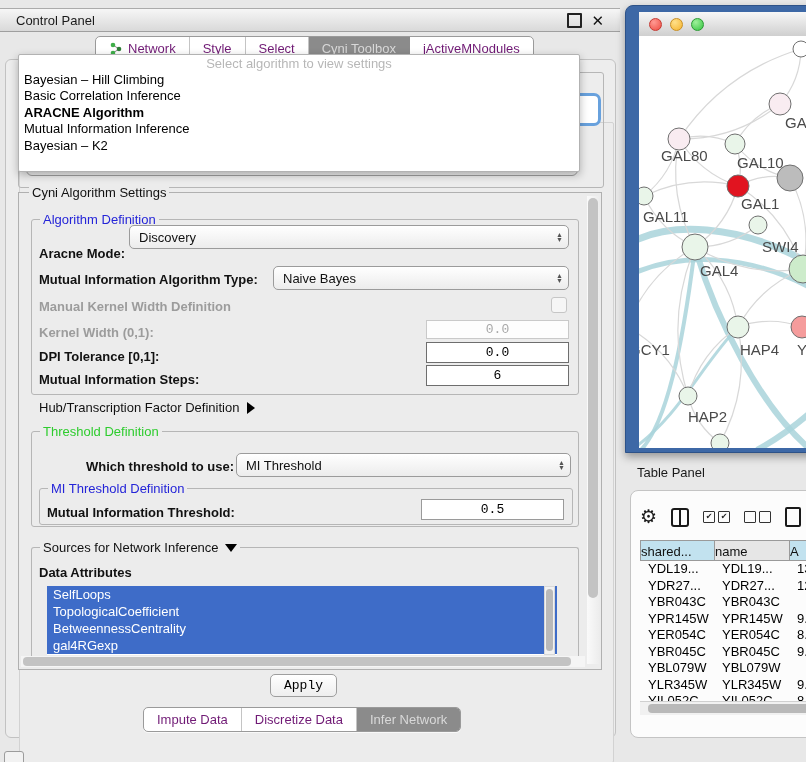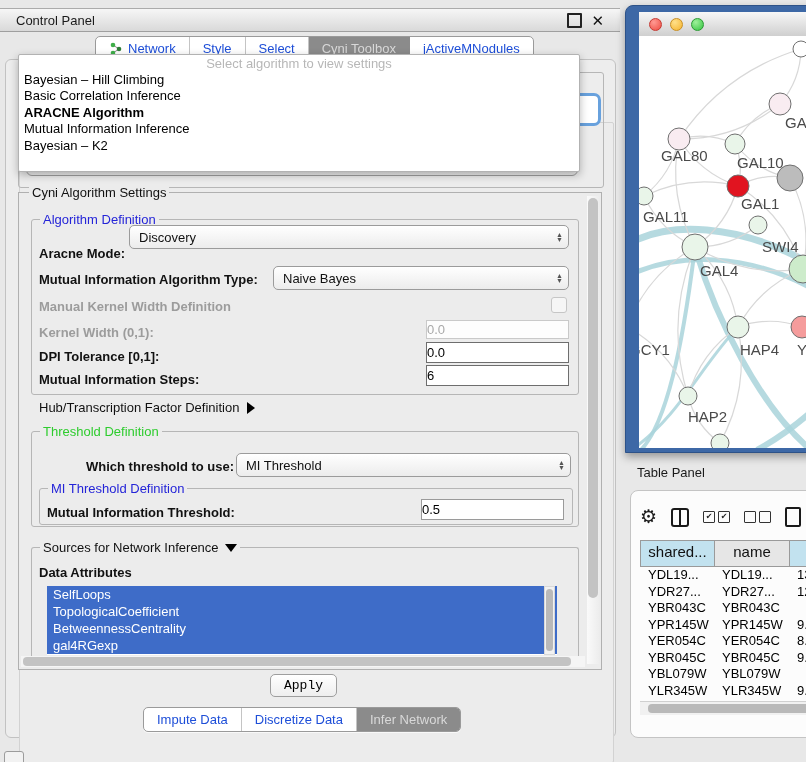--- a/index.html
+++ b/index.html
@@ -11,21 +11,21 @@
   
   #titlebar{position:absolute;left:0;top:8px;width:620px;height:24px;
     background:linear-gradient(#f6f6f6,#d9d9d9);border-top:1px solid #ababab;border-bottom:1px solid #9f9f9f;
     display:flex;align-items:center;padding:0 16px;box-sizing:border-box}
   #titlebar .ttl{font-size:13px;color:#1a1a1a}
   #titlebar .winbtns{margin-left:auto;display:flex;align-items:center;gap:9px}
   .floatbox{width:11px;height:11px;border:2px solid #222;border-radius:1px}
   .closex{font-size:15px;font-weight:bold;color:#111;line-height:11px}
 
   .segbar{position:absolute;display:flex;background:#fff;border:1px solid #9a9a9a;border-radius:5px;overflow:hidden;height:23px;box-shadow:0 1px 0 rgba(255,255,255,.7)}
-  .seg{display:flex;align-items:center;gap:5px;padding:0 13px;font-size:13px;color:#1d4ed8;border-right:1px solid #c4c4c4;white-space:nowrap}
+  .seg{display:flex;align-items:center;gap:5px;padding:0 13px;font-size:13px;color:#701a75;border-right:1px solid #c4c4c4;white-space:nowrap}
   .seg:last-child{border-right:none}
   .seg.sel{background:#8b8b8b;color:#d9d9d9;border-right-color:#8b8b8b}
   #top-tabs{left:95px;top:36px}
   #bottom-tabs{left:143px;top:707px}
 
   #panel-outer{position:absolute;left:5px;top:59px;width:609px;height:677px;background:#ededed;
     border:1px solid #c2c2c2;border-radius:6px}
   #panel-inner{position:absolute;left:13px;top:62px;width:593px;height:639px;border:1px solid #d2d2d2;border-radius:2px;background:#ececec}
 
   
@@ -47,22 +47,22 @@
   .group{position:absolute;border:1px solid #b6b6b6;border-radius:3px}
   .blue{color:#2424d8}.green{color:#2ecc2e}
   .lbl{position:absolute;font-weight:bold;font-size:13px;white-space:nowrap}
   .lbl.dis{color:#9c9c9c}
   .plain{font-weight:normal}
 
   .combo{position:absolute;height:24px;border:1px solid #9b9b9b;border-radius:5px;background:linear-gradient(#fff,#ececec);
     display:flex;align-items:center;font-size:13px;padding-left:9px;box-sizing:border-box;box-shadow:inset 0 1px 0 #fff}
   .stp{margin-left:auto;margin-right:5px;display:flex;flex-direction:column;align-items:center;color:#555;font-size:7px;line-height:5.5px}
 
-  .fld{position:absolute;height:19px;border:1px solid #9a9a9a;background:#fff;font-size:13px;text-align:left;
-    padding:0 0;font-family:Liberation Sans, sans-serif;box-sizing:border-box;color:#000}
+  .fld{position:absolute;height:19px;border:1px solid #9a9a9a;background:#fff;font-size:13px;text-align:center;
+    padding:0 14px;font-family:Liberation Mono, monospace;box-sizing:border-box;color:#000}
   .fld.strong{border:1.5px solid #6e6e6e;height:21px}
   .fld.dis{border:1px solid #c9c9c9;color:#a9a9a9;background:#fdfdfd}
   .cbx-dis{position:absolute;width:14px;height:14px;border:1px solid #c6c6c6;border-radius:3px;background:#f6f6f6}
 
   .tri-r{display:inline-block;width:0;height:0;border-left:8px solid #000;border-top:6px solid transparent;border-bottom:6px solid transparent;margin-left:8px;vertical-align:-2px}
   .tri-d{display:inline-block;width:0;height:0;border-top:8px solid #000;border-left:6px solid transparent;border-right:6px solid transparent;margin-left:6px;vertical-align:0px}
 
   #attr-list{position:absolute;left:46px;top:585px;width:510px;height:69px;background:#fff;overflow:hidden}
   .attr-item{height:17px;line-height:17px;background:#3e6cc8;color:#fff;padding-left:6px;font-size:13px;white-space:nowrap}
   #attr-scroll{position:absolute;left:543px;top:585px;width:11px;height:69px;background:#f2f2f2;border:1px solid #d8d8d8;box-sizing:border-box}
@@ -95,21 +95,21 @@
   #tbl-toolbar{position:absolute;left:640px;top:501px;width:166px;height:32px;display:flex;align-items:center;gap:14px}
   .gear{font-size:19px;color:#1a1a1a;line-height:20px}
   .colsicon{width:18px;height:19px;border:2px solid #1a1a1a;border-radius:3px;position:relative;box-sizing:border-box}
   .colsicon::after{content:"";position:absolute;left:6px;top:0;width:2px;height:15px;background:#1a1a1a}
   .cbpair{display:flex;gap:3px}
   .cb{width:10px;height:10px;border:1.5px solid #333;border-radius:1px;font-size:8px;line-height:9px;text-align:center;color:#222}
   .docicon{width:16px;height:20px;border:2px solid #1a1a1a;border-radius:2px;box-sizing:border-box}
 
   #data-table{position:absolute;left:640px;top:540px;width:230px}
   .trow{display:grid;grid-template-columns:74px 75px 81px}
-  .th{height:27px;line-height:21px;text-align:center;font-size:15px;background:#e6e6e6;border:1px solid #9a9a9a;border-right-width:0;box-sizing:border-box;overflow:hidden;white-space:nowrap}
+  .th{height:21px;line-height:21px;text-align:left;font-size:13px;background:#e6e6e6;border:1px solid #9a9a9a;border-right-width:0;box-sizing:border-box;overflow:hidden;white-space:nowrap}
   .th:last-child{border-right-width:1px}
   .th.hl{background:#c2e2ef}
   .td{height:16.5px;line-height:16.5px;font-size:13px;padding-left:8px;box-sizing:border-box;white-space:nowrap;overflow:hidden;color:#000}
   #tbl-hscroll{position:absolute;left:640px;top:701px;width:166px;height:13px;background:#f1f1f1;border-top:1px solid #d0d0d0}
   #tbl-hthumb{position:absolute;left:8px;top:2px;width:200px;height:9px;background:#b9b9b9;border-radius:4px}
 </style>
 </head>
 <body>
 
 <div id="app">

